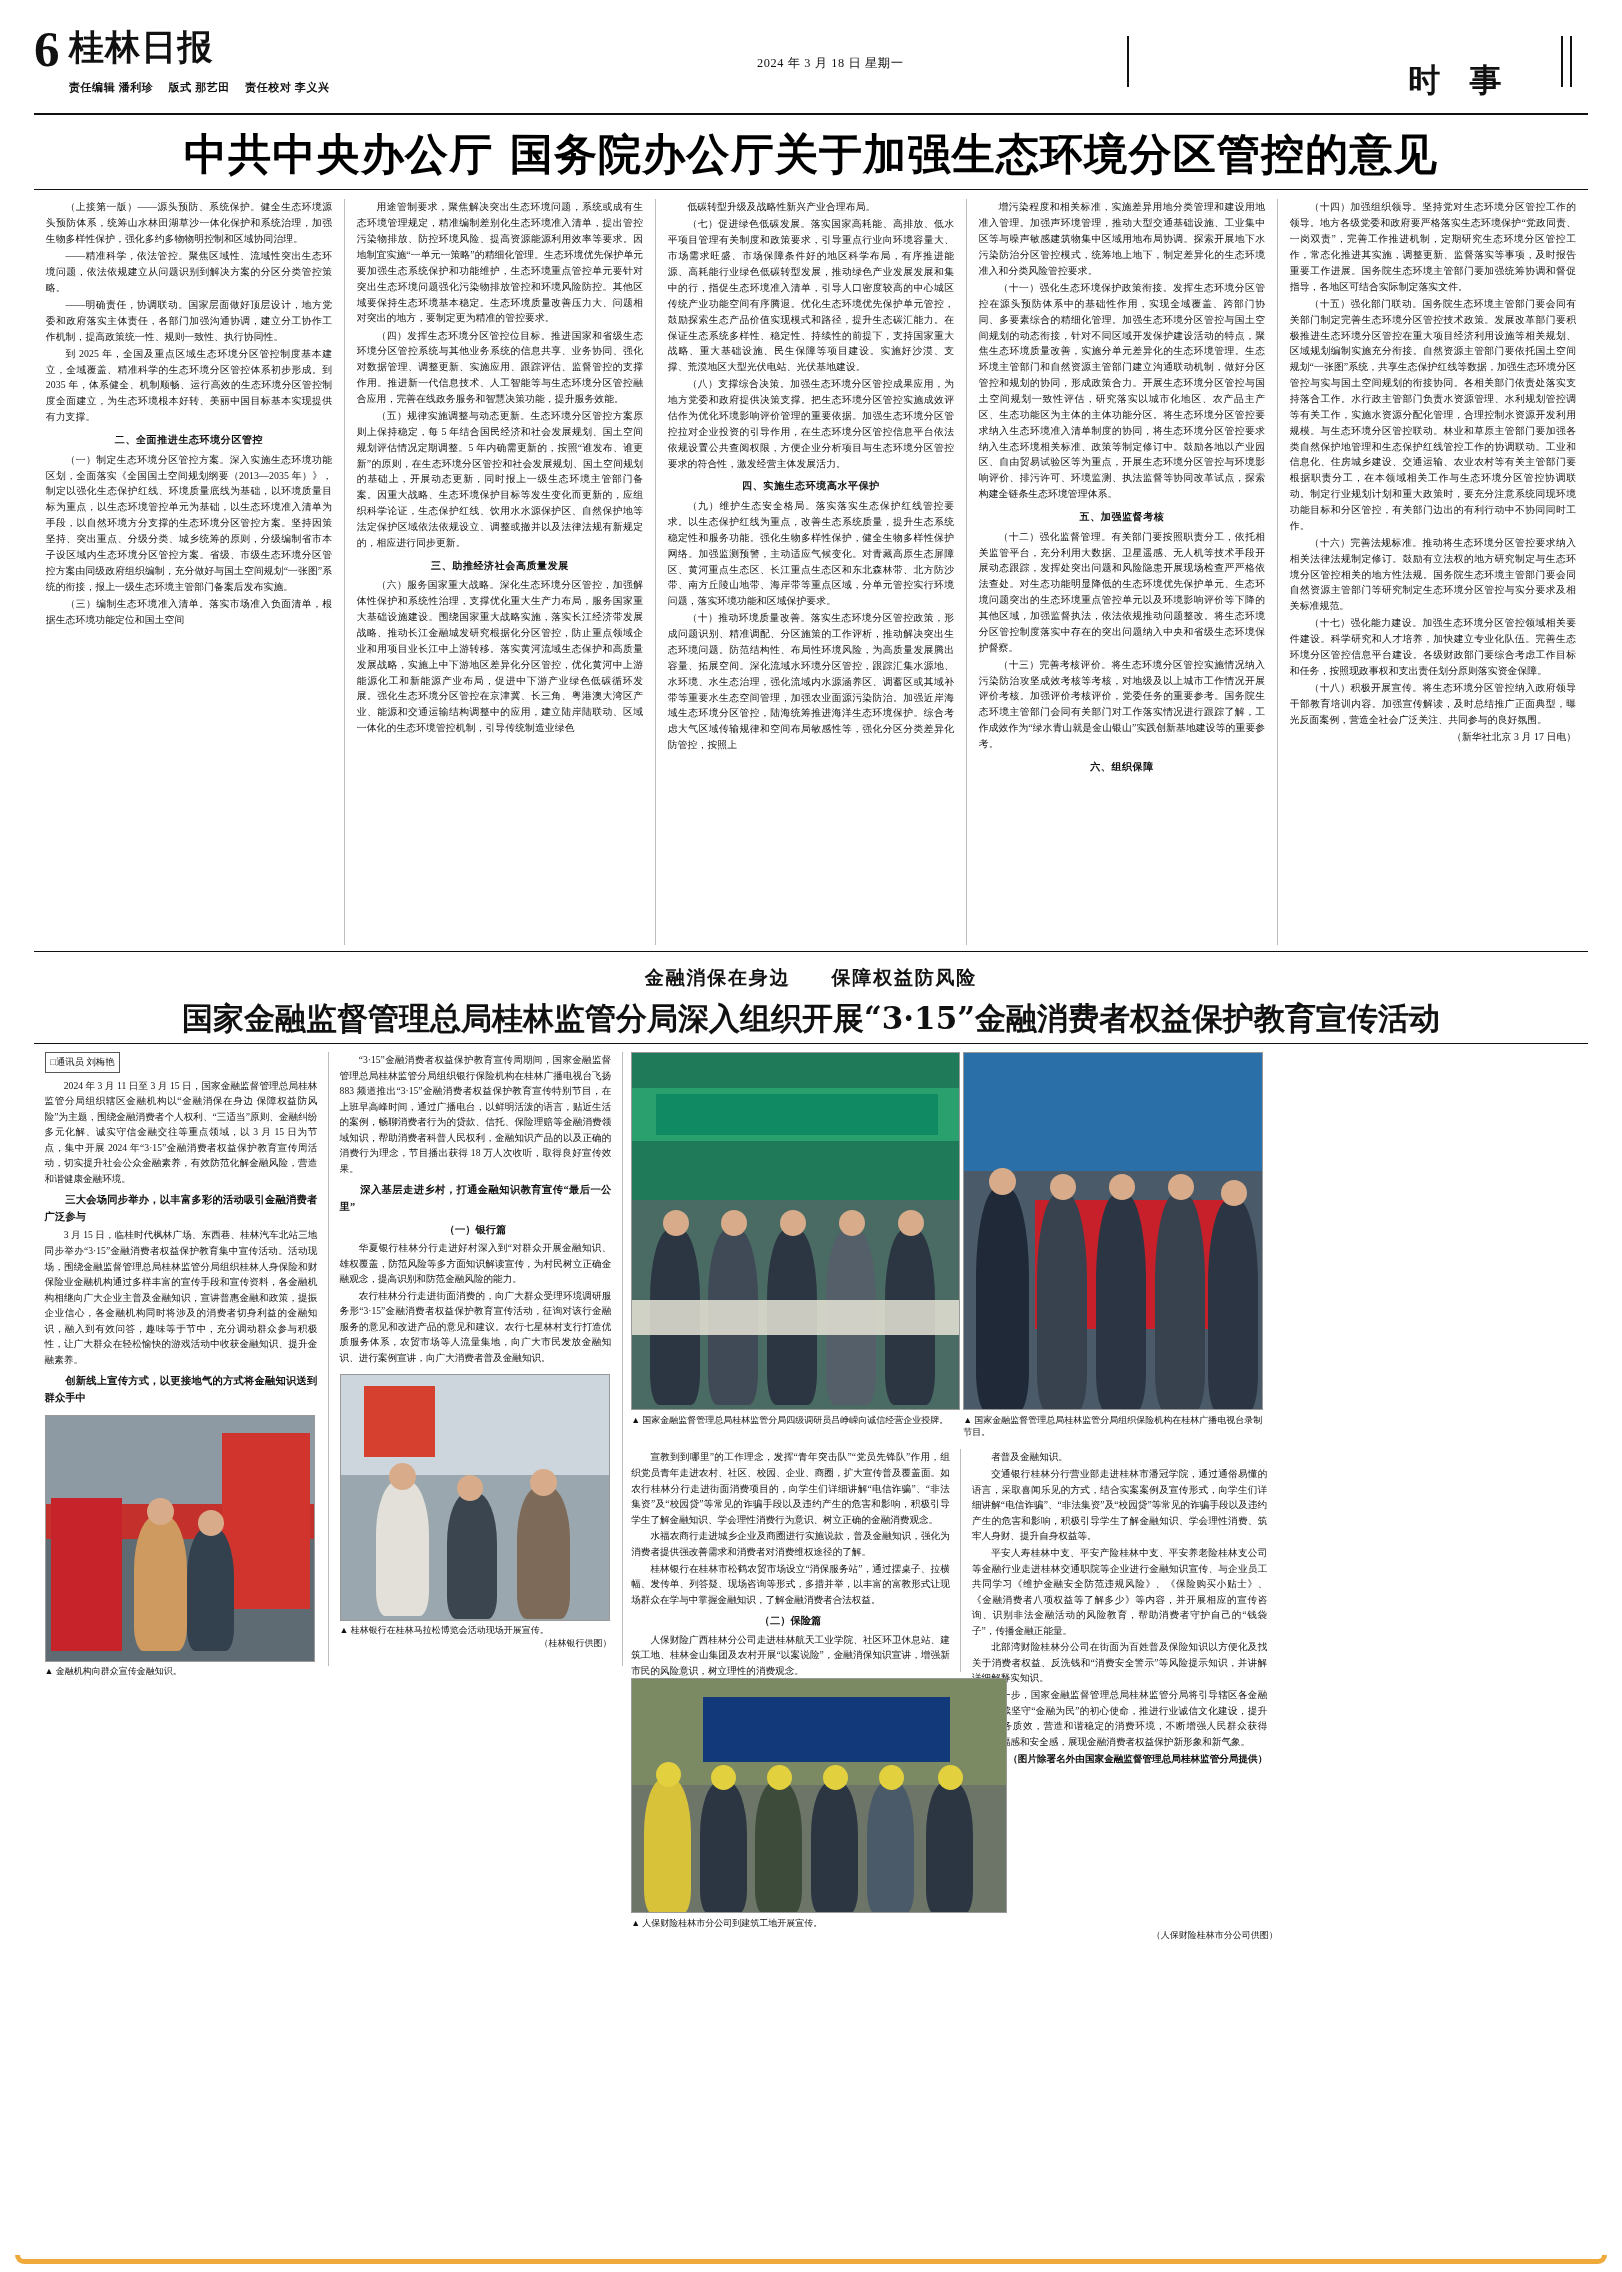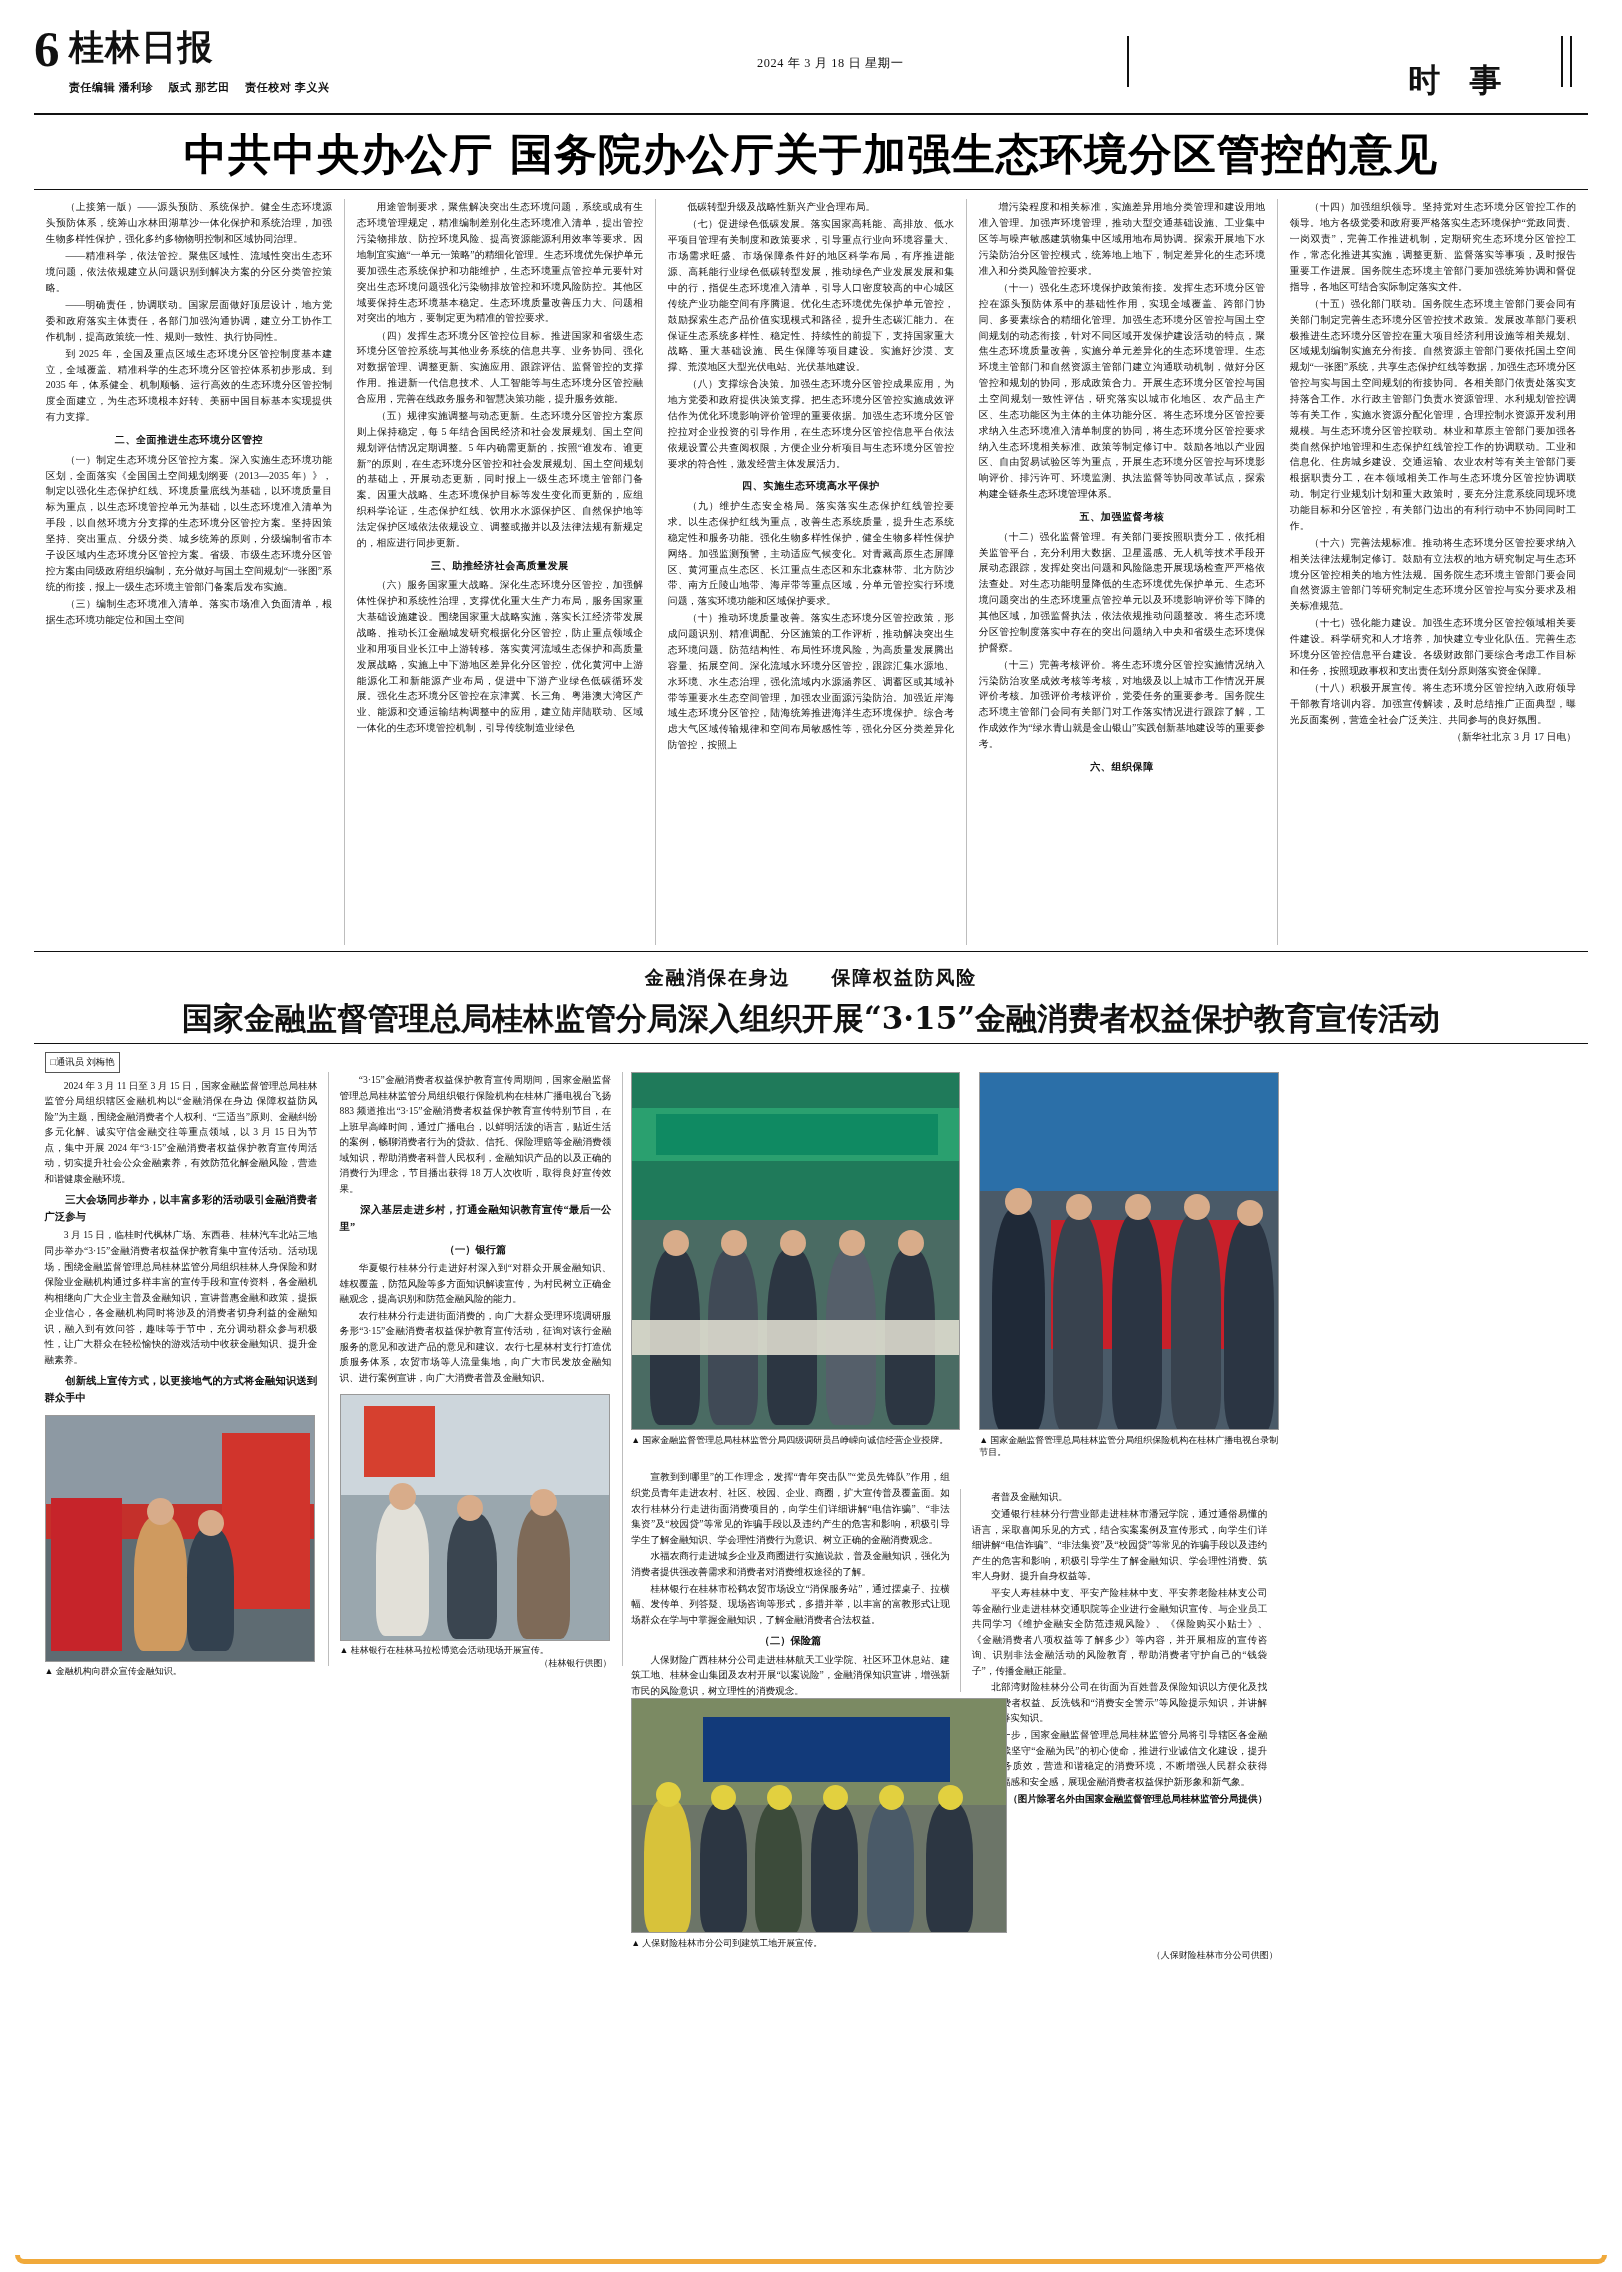--- a/index.html
+++ b/index.html
@@ -160,21 +160,21 @@
     height: 614px;
   }
   .c2 {
     padding: 0 10.6px;
     font-size: 9.6px;
     line-height: 1.62;
     text-align: justify;
     color: #111;
     position: relative;
   }
-  .c2 + .c2 { border-left: 0.6px solid #bdbdbd; margin-top: 20px; }
+  .c2 + .c2 { border-left: 0.6px solid #bdbdbd; }
   .c2 p { margin: 0 0 1.2px 0; text-indent: 2em; }
   .c2 .nind { text-indent: 0; }
   .c2 h4 {
     font-size: 10.3px; font-weight: bold; margin: 5.9px 0 1.8px 0;
     text-indent: 2em;
   }
   .c2 h4.ctr { text-align: center; text-indent: 0; }
   .byline { font-size: 9.4px; border: 0.6px solid #555; display: inline-block;
             padding: 1.8px 4.7px; margin-bottom: 4.7px; }
 
@@ -189,21 +189,21 @@
     border: 0.6px solid #999;
   }
   .cap {
     font-size: 9px;
     line-height: 1.4;
     margin-top: 3.5px;
     text-align: left;
   }
   .cap .src { display:block; text-align:right; }
 
-  .photo-row { display: flex; gap: 19px; }
+  .photo-row { display: flex; gap: 3px; }
 
   
   .ph-inner { position: absolute; inset: 0; }
   .band { position:absolute; left:0; right:0; }
   .fig { position:absolute; border-radius: 40% 40% 18% 18%; }
   .head { position:absolute; border-radius:50%; background:#d8ac8a; }
   .banner-red { position:absolute; background:#c8202a; }
 
   
   .frame-bottom {

